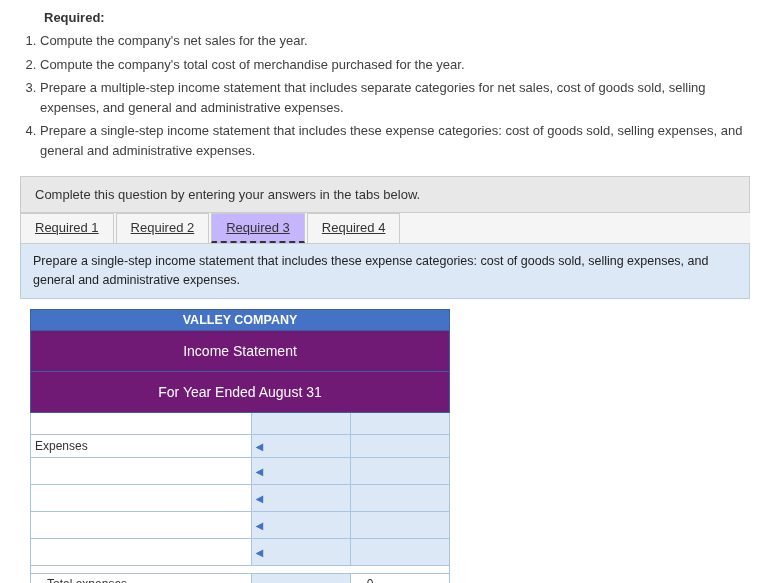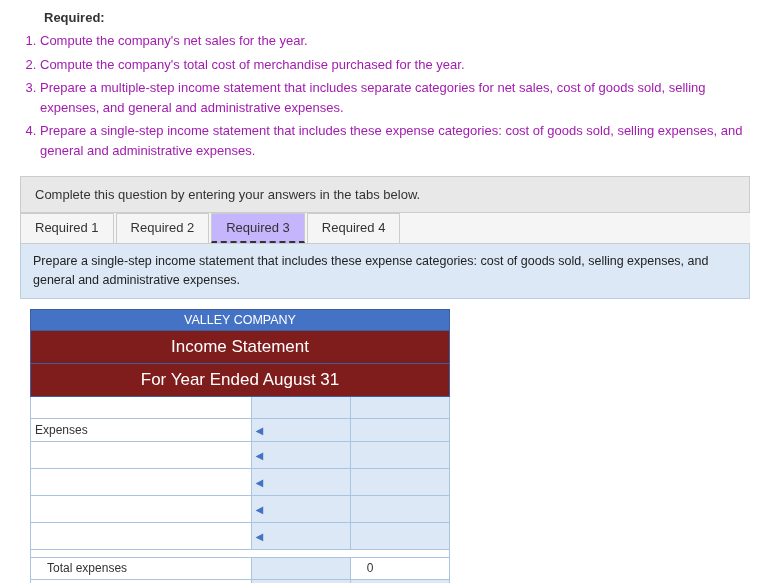--- a/index.html
+++ b/index.html
@@ -19,21 +19,21 @@
       font-weight: bold;
       margin-bottom: 6px;
       margin-left: 24px;
     }
     .required-section ol {
       padding-left: 20px;
     }
     .required-section ol li {
       margin-bottom: 4px;
       line-height: 1.5;
-      color: #a21caf;
+      color: #404040;
     }
     .instructions-box {
       background: #e8e8e8;
       border: 1px solid #ccc;
       padding: 10px 14px;
       font-weight: normal;
       font-size: 13px;
       margin-bottom: 0;
     }
     .tabs-container {
@@ -44,20 +44,21 @@
     }
     .tab {
       padding: 6px 14px;
       border: 1px solid #ccc;
       border-bottom: none;
       cursor: pointer;
       background: #f5f5f5;
       font-size: 13px;
       margin-right: 2px;
       color: #333;
+      text-decoration: underline;
     }
     .tab.active {
       background: #c4b5fd;
       border-bottom: 2px dashed #333;
       font-weight: normal;
     }
     .tab-content-area {
       background: #dce8f5;
       padding: 8px 12px;
       font-size: 12.5px;
@@ -71,31 +72,31 @@
     }
     .income-table {
       width: 420px;
       border-collapse: collapse;
       margin-left: 10px;
     }
     .income-table .header-row td {
       background: #4472c4;
       color: #fff;
       text-align: center;
-      font-weight: normal;
+      font-weight: bold;
       font-size: 12.5px;
       padding: 3px 20px;
       border: 1px solid #3a60a0;
     }
     .income-table .subheader-row td {
-      background: #7f1d1d;
+      background: #701a75;
       color: #fff;
       text-align: center;
-      font-size: 17px;
-      padding: 6px 6px;
+      font-size: 14px;
+      padding: 12px 6px;
       border: 1px solid #3a60a0;
     }
     .income-table .data-row td {
       background: #fff;
       font-size: 12px;
       padding: 4px 4px;
       height: 22px;
       border: 1px solid #aac4e0;
     }
     .income-table .data-row td.label-cell {

